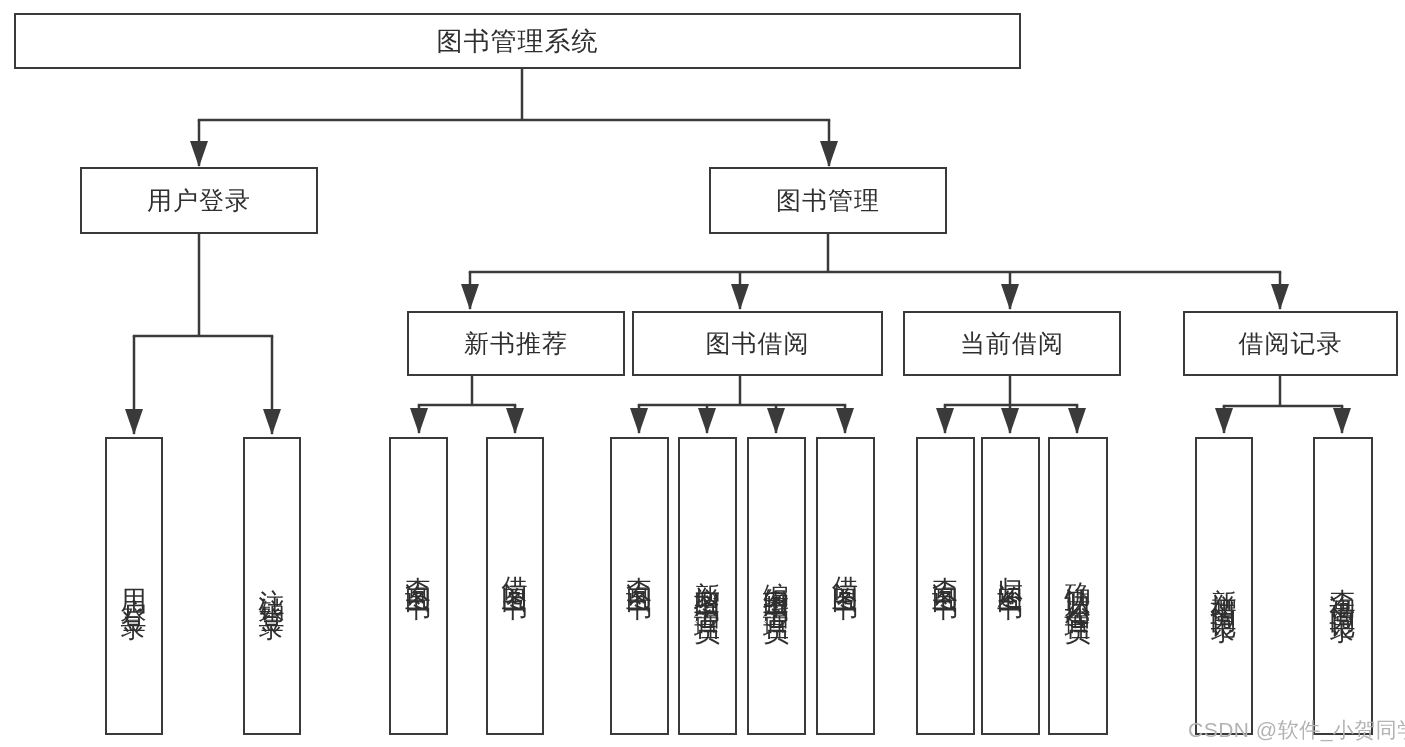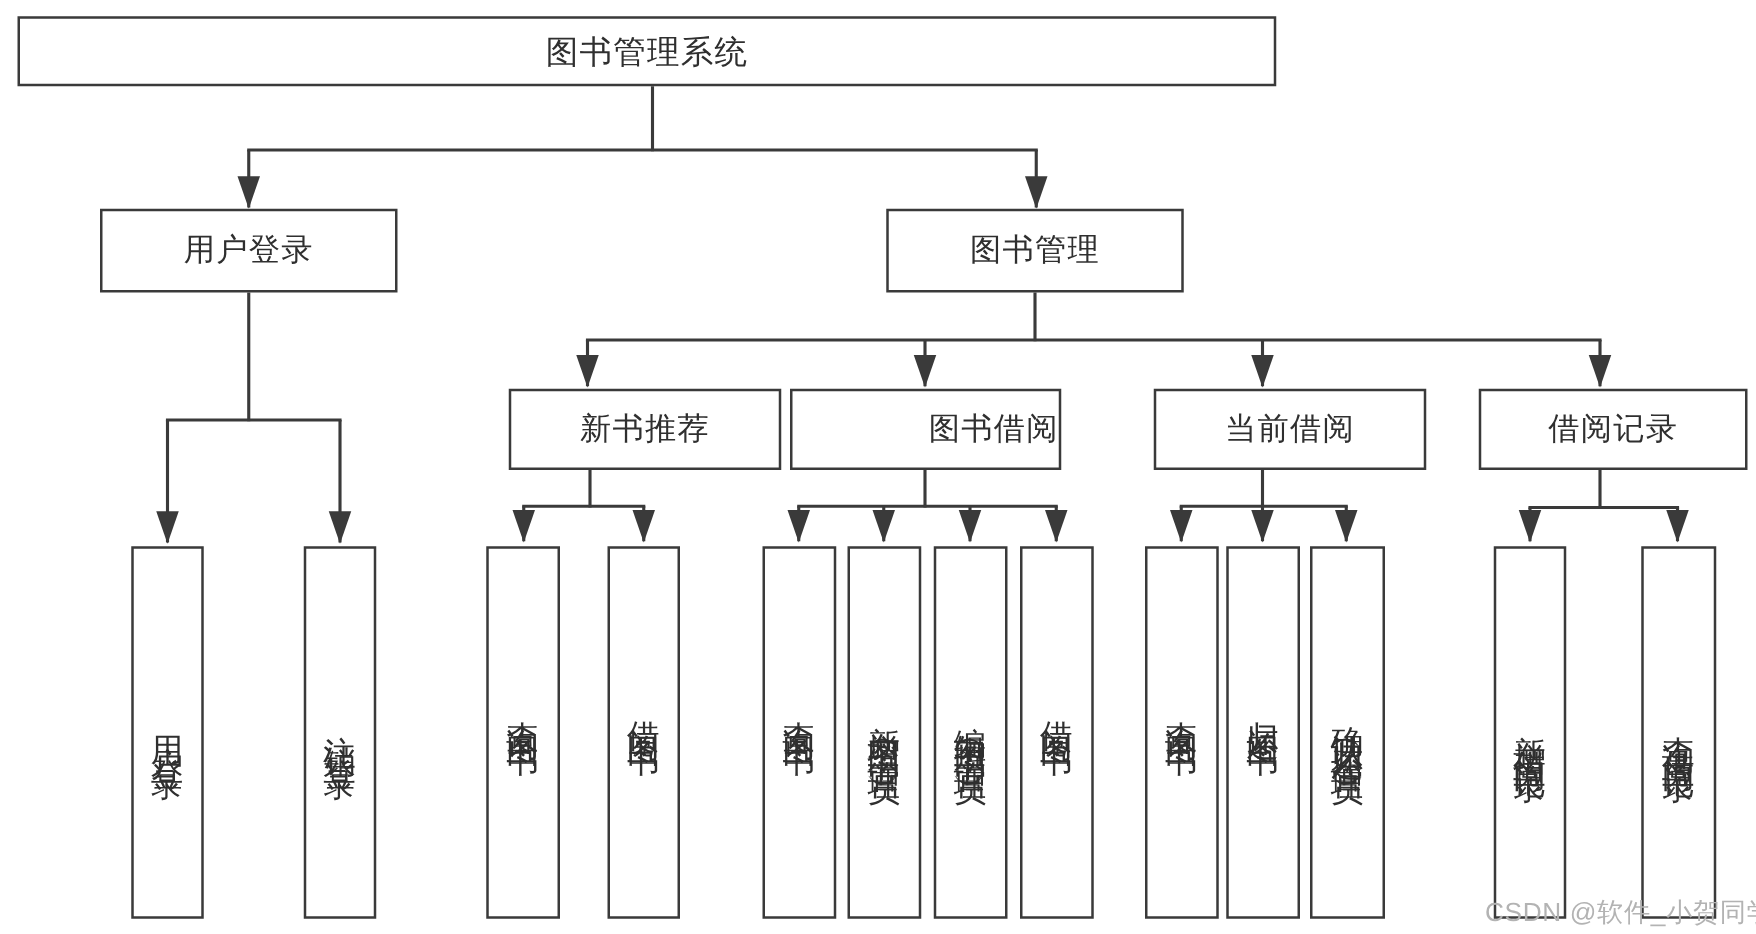--- a/index.html
+++ b/index.html
@@ -125,24 +125,24 @@
   <div class="node h" style="left:80px; top:167px; width:238px; height:67px;">
     <span class="lbl">用户登录</span>
   </div>
   <div class="node h" style="left:709px; top:167px; width:238px; height:67px;align-items:center;">
     <span class="lbl">图书管理</span>
   </div>
 
   <div class="node h" style="left:363px; top:311px; width:218px; height:65px;margin-left:44px;">
     <span class="lbl">新书推荐</span>
   </div>
-  <div class="node h" style="left:632px; top:311px; width:217px; height:65px;justify-content:flex-end;">
+  <div class="node h" style="left:632px; top:311px; width:251px; height:65px;">
     <span class="lbl">图书借阅</span>
   </div>
-  <div class="node h" style="left:903px; top:311px; width:218px; height:65px;margin-left:20px;">
+  <div class="node h" style="left:903px; top:311px; width:218px; height:65px;">
     <span class="lbl">当前借阅</span>
   </div>
   <div class="node h" style="left:1173px; top:311px; width:215px; height:65px;margin-left:10px;">
     <span class="lbl">借阅记录</span>
   </div>
 
   <div class="node v va" style="left:105px; top:437px; width:58px; height:298px;">
     <span class="lbl">用户登录</span>
   </div>
   <div class="node v va" style="left:243px; top:437px; width:58px; height:298px;">

